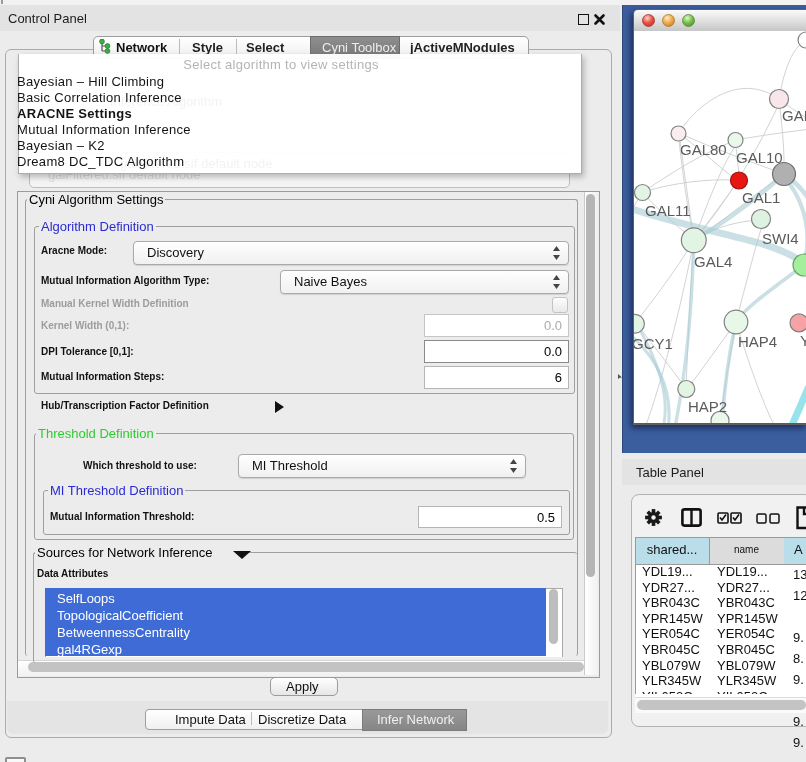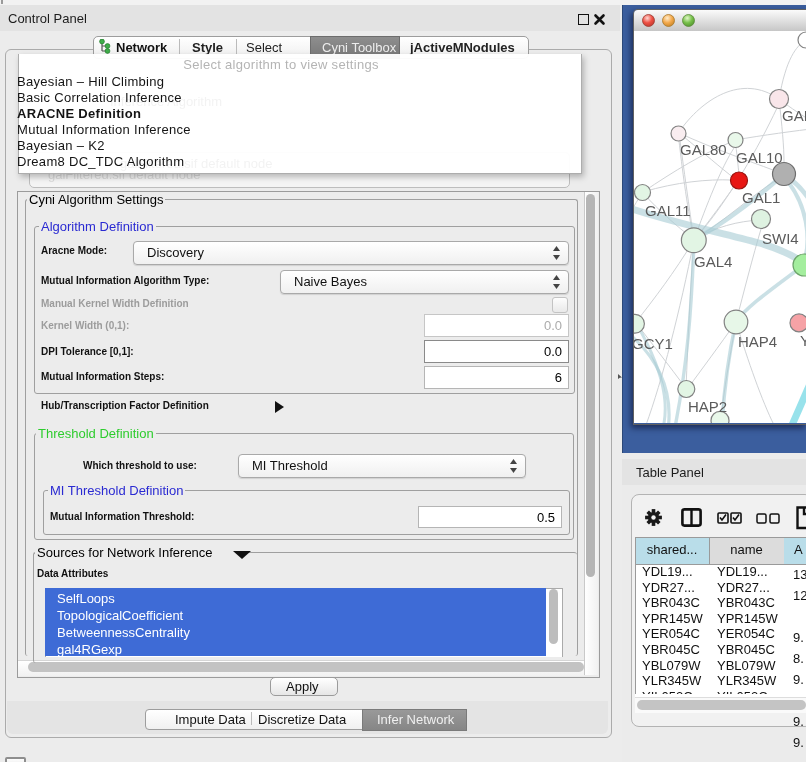--- a/index.html
+++ b/index.html
@@ -38,21 +38,21 @@
   <div class="abs" style="left:143px;top:3px;width:1px;height:15px;background:#bbb;"></div>
   <div class="abs" style="left:217px;top:0px;width:88px;height:21px;background:linear-gradient(#8e8e8e,#787878);border:1px solid #6d6d6d;"></div>
   <svg class="abs" style="left:6px;top:3px;" width="12" height="15">
     <path d="M3 3 L3 12 M3 7 L8 7 M3 12 L8 12" stroke="#555" stroke-width="1.2" fill="none"></path>
     <circle cx="3" cy="2.5" r="2.4" fill="#3fae4a" stroke="#1e7a28" stroke-width="0.7"></circle>
     <circle cx="8.5" cy="7" r="2.4" fill="#3fae4a" stroke="#1e7a28" stroke-width="0.7"></circle>
     <circle cx="8.5" cy="12" r="2.4" fill="#3fae4a" stroke="#1e7a28" stroke-width="0.7"></circle>
   </svg>
   <div class="abs" style="left:23px;top:3.5px;font-size:13px;font-weight:600;color:#111;">Network</div>
   <div class="abs" style="left:99px;top:3.5px;font-size:13px;font-weight:600;color:#222;">Style</div>
-  <div class="abs" style="left:153px;top:3.5px;font-size:13px;font-weight:400;color:#222;">Select</div>
+  <div class="abs" style="left:153px;top:3.5px;font-size:13px;font-weight:700;color:#222;">Select</div>
   <div class="abs" style="left:229px;top:3.5px;font-size:13px;color:#ededed;">Cyni Toolbox</div>
   <div class="abs" style="left:317px;top:3.5px;font-size:13px;font-weight:600;color:#222;">jActiveMNodules</div>
 </div>
 
 <div class="abs" style="left:29px;top:152px;width:539px;height:34px;border:1px solid #bdbdbd;border-radius:5px;background:#f4f4f4;"></div>
 <div class="abs" style="left:48px;top:167px;font-size:13px;color:#d9d9d9;">galFiltered.sif default node</div>
 
 <div class="abs" style="left:17px;top:191px;width:581px;height:485px;border:1px solid #9b9b9b;background:#ececec;"></div>
 
 <div class="abs" style="left:584px;top:192px;width:13px;height:483px;background:linear-gradient(90deg,#ffffff,#f1f1f1);border-left:1px solid #c9c9c9;"></div>
@@ -153,21 +153,21 @@
   <div class="abs" style="left:232px;top:2.5px;font-size:13px;color:#f0f0f0;">Infer Network</div>
 </div>
 
 <div class="abs" style="left:18px;top:54px;width:562px;height:119px;background:rgba(255,255,255,0.96);border:1px solid #adadad;border-top:none;box-shadow:2px 3px 6px rgba(0,0,0,0.25);"></div>
 <div class="abs" style="left:18px;top:54px;width:526px;height:20px;text-align:center;font-size:13px;font-weight:500;color:#b4b4b4;"><span style="line-height:21px;letter-spacing:0.3px;">Select algorithm to view settings</span></div>
 <div class="abs" style="left:110px;top:94px;font-size:13px;color:rgba(110,110,110,0.09);">Inference Algorithm</div>
 <div class="abs" style="left:120px;top:156px;font-size:13px;color:rgba(110,110,110,0.09);">galFiltered.sif default node</div>
 <div class="abs" style="left:17px;top:74px;font-size:13px;color:#141414;line-height:16px;letter-spacing:0.3px;">
 Bayesian – Hill Climbing<br>
 Basic Correlation Inference<br>
-<b>ARACNE Definition</b><br>
+<b>ARACNE Settings</b><br>
 Mutual Information Inference<br>
 Bayesian – K2<br>
 Dream8 DC_TDC Algorithm
 </div>
 
 <div class="abs" style="left:622px;top:5px;width:184px;height:448px;background:#3b5e9e;border-left:1px solid #2c4878;"></div>
 
 <div class="abs" style="left:633px;top:9px;width:173px;height:414px;border:1px solid #616161;border-right:none;border-radius:5px 0 0 0;box-shadow:-2px 3px 6px rgba(0,0,30,0.55);"></div>
 <div class="abs" style="left:634px;top:10px;width:172px;height:21px;background:linear-gradient(#fbfbfb,#c6c6c6);border-radius:4px 0 0 0;border-bottom:1px solid #9a9a9a;"></div>
 <svg class="abs" style="left:641px;top:13px;" width="60" height="15">
@@ -309,21 +309,21 @@
 </svg>
 <svg class="abs" style="left:796px;top:506px;" width="10" height="24">
     <path d="M1.5 1.5 L14 1.5 L14 22 L1.5 22 Z M8 1.5 L8 8 L14 8" fill="none" stroke="#111" stroke-width="2.4"></path>
   </svg>
 
 <div class="abs" style="left:635px;top:537px;width:171px;height:160px;background:#fff;border-left:1px solid #9a9a9a;"></div>
 <div class="abs" style="left:635px;top:537px;width:74px;height:26px;background:#b9dde9;border:1px solid #9a9a9a;border-right:none;"></div>
 <div class="abs" style="left:709px;top:537px;width:75px;height:26px;background:#dcdcdc;border:1px solid #9a9a9a;"></div>
 <div class="abs" style="left:784px;top:537px;width:22px;height:26px;background:#b9dde9;border-top:1px solid #9a9a9a;border-bottom:1px solid #9a9a9a;"></div>
 <div class="abs" style="left:635px;top:538px;width:74px;height:24px;text-align:center;font-size:13px;line-height:24px;color:#111;">shared...</div>
-<div class="abs" style="left:709px;top:538px;width:75px;height:24px;text-align:center;font-size:13px;line-height:24px;color:#111;">name</div>
+<div class="abs" style="left:709px;top:538px;width:75px;height:24px;text-align:center;font-size:10px;line-height:24px;color:#111;">name</div>
 <div class="abs" style="left:794px;top:538px;font-size:13px;line-height:24px;color:#111;">A</div>
 <div class="abs" style="left:642px;top:564px;font-size:13px;color:#111;line-height:15.6px;">YDL19...<br>YDR27...<br>YBR043C<br>YPR145W<br>YER054C<br>YBR045C<br>YBL079W<br>YLR345W<br>YIL052C</div>
 <div class="abs" style="left:717px;top:564px;font-size:13px;color:#111;line-height:15.6px;">YDL19...<br>YDR27...<br>YBR043C<br>YPR145W<br>YER054C<br>YBR045C<br>YBL079W<br>YLR345W<br>YIL052C</div>
 <div class="abs" style="left:793px;top:564px;font-size:13px;color:#111;line-height:21px;">13<br>12<br><br>9.<br>8.<br>9.<br><br>9.<br>9.</div>
 <div class="abs" style="left:635px;top:694px;width:171px;height:3px;background:#fff;"></div>
 
 <div class="abs" style="left:635px;top:697px;width:171px;height:15px;background:#fafafa;border-top:1px solid #ddd;"></div>
 <div class="abs" style="left:637px;top:699.5px;width:169px;height:10px;background:#c4c4c4;border-radius:5px;"></div>
 
 <svg class="abs" style="left:617px;top:373px;" width="6" height="7">

